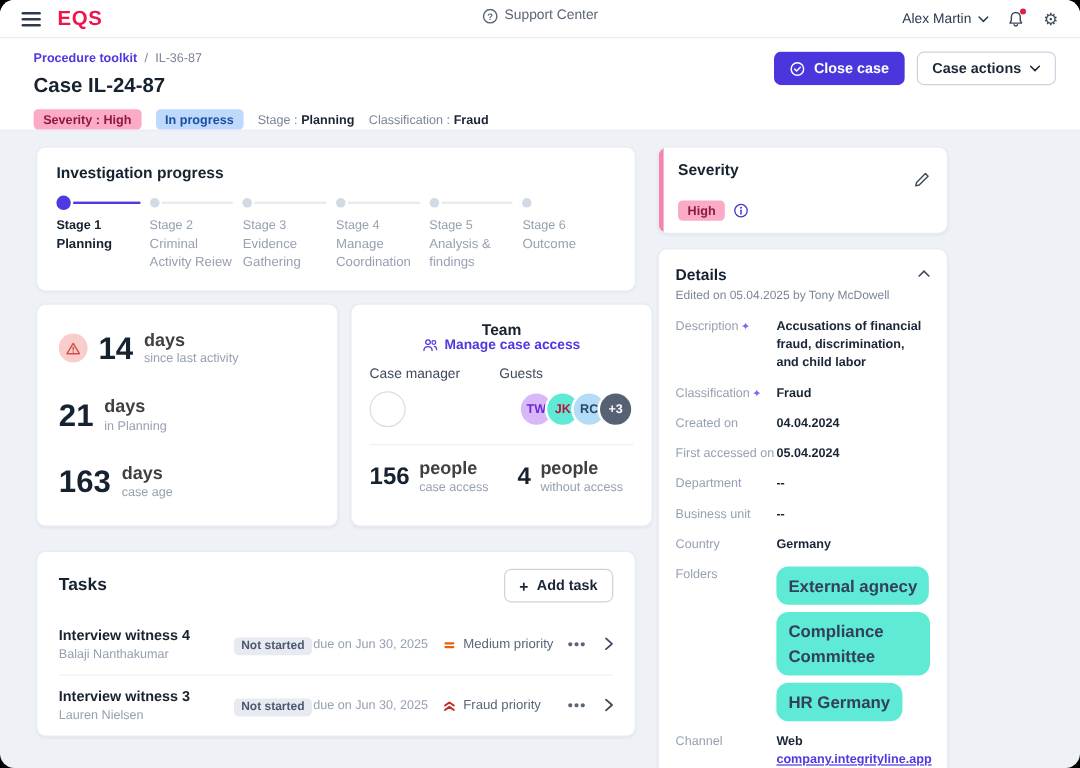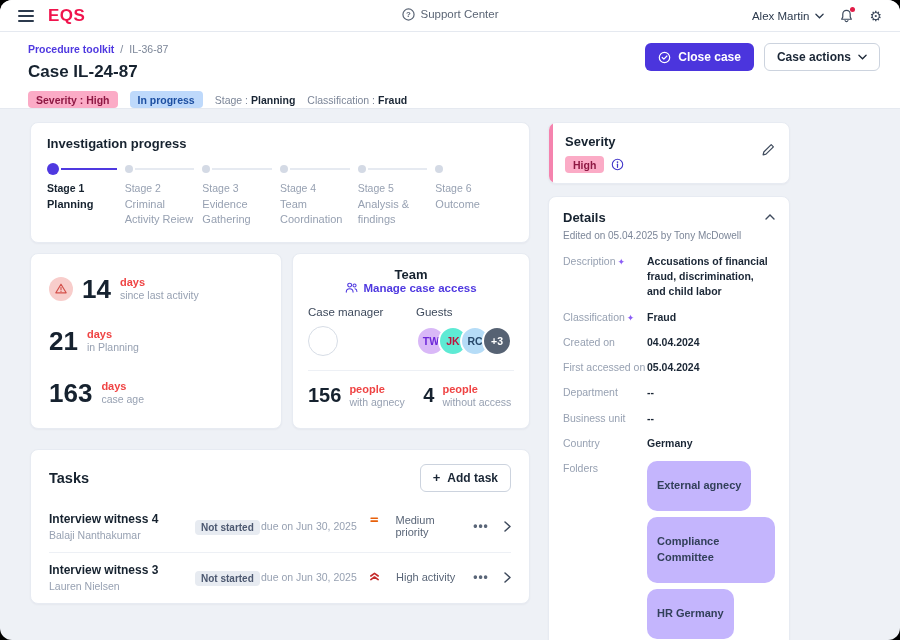--- a/index.html
+++ b/index.html
@@ -61,72 +61,72 @@
   .s-name { font-size:11px; color:#97a1b2; margin-top:3px; line-height:1.35; }
   .stage.active .s-label { color:#16222f; font-weight:700; }
   .stage.active .s-name { color:#16222f; font-weight:600; }
 
   .two-col { display:flex; gap:10px; margin-bottom:20px; }
   
   .stats-card { width:252px; flex:none; padding:22px 18px; display:flex; flex-direction:column; gap:26px; }
   .stat { display:flex; align-items:center; gap:9px; }
   .warn-circ { width:24px; height:24px; border-radius:50%; background:#f8cdcb; display:flex; align-items:center; justify-content:center; flex:none; }
   .stat-num { font-size:26px; font-weight:700; color:#16222f; line-height:1; }
-  .stat-unit { font-size:11px; font-weight:700; color:#ef4444; line-height:1.1; }
+  .stat-unit { font-size:15px; font-weight:700; color:#404040; line-height:1.1; }
   .stat-cap { font-size:10.5px; color:#97a1b2; margin-top:1px; }
 
   
   .team-card { flex:1; padding:13px 15px; }
   .team-top { display:flex; justify-content:space-between; align-items:center;flex-direction:column; }
   .link-purple { color:#4f39e0; font-size:11.5px; font-weight:600; display:inline-flex; align-items:center; gap:5px; cursor:pointer; }
   .team-groups { display:flex; margin-top:12px; }
   .tg-label { font-size:11.5px; color:#3e4a5c; margin-bottom:8px; }
   .tg-cm { width:108px; }
   .cm-avatar { width:30px; height:30px; border-radius:50%; background:#fff; border:1.5px solid #d7dde6; }
   .av-stack { display:flex; }
   .avatar { width:30px; height:30px; border-radius:50%; border:2px solid #fff; display:flex; align-items:center; justify-content:center; font-size:10.5px; font-weight:700; margin-left:-8px; cursor:pointer; }
-  .avatar:first-child { margin-left:0; }
+  .avatar:first-child { margin-left:16px; }
   .team-div { border-top:1px solid #edf0f5; margin:14px 0 12px; }
   .team-stats { display:flex; }
   .tstat { display:flex; gap:8px; align-items:center; }
   .tstat:first-child { width:56%; }
   .tstat-num { font-size:20px; font-weight:700; color:#16222f; }
 
   
   .tasks-card { padding:14px 18px 0; }
   .tasks-top { display:flex; justify-content:space-between; align-items:center; }
   .tasks-title { font-size:14.5px; font-weight:700; color:#16222f; }
   .task-row { display:flex; align-items:center; padding:10px 0 11px; border-top:1px solid #edf0f5; }
   .task-row:first-of-type { border-top:none; }
   .t-main { flex:1; min-width:0; }
   .t-title { font-size:12px; font-weight:700; color:#16222f; }
   .t-assignee { font-size:10.5px; color:#97a1b2; margin-top:3px; }
   .t-status { width:66px; flex:none; }
   .badge { display:inline-block; font-size:10px; padding:2px 6px; border-radius:4px; font-weight:600; white-space:nowrap; }
   .badge-not-started { background:#e7ebf1; color:#4c5870; }
   .t-due { width:108px; flex:none; font-size:10.5px; color:#97a1b2; }
-  .t-prio { width:98px; flex:none; display:flex; align-items:flex-start; gap:16px; font-size:11px; color:#5a6678; }
+  .t-prio { width:98px; flex:none; display:flex; align-items:flex-end; gap:6px; font-size:11px; color:#5a6678; }
   .t-more { width:28px; flex:none; color:#5a6678; font-weight:700; letter-spacing:1px; font-size:12px; cursor:pointer; text-align:center; }
   .t-open { width:16px; flex:none; cursor:pointer; display:flex; justify-content:flex-end; }
 
   
   .sev-card { position:relative; padding:11px 14px 10px 16px; margin-bottom:12px; overflow:hidden; }
   .sev-card::before { content:""; position:absolute; left:0; top:0; bottom:0; width:4px; background:#f583ae; }
-  .sev-row { display:flex; align-items:center; gap:7px; margin-top:7px; }
+  .sev-row { display:flex; align-items:center; gap:7px; margin-top:18px; }
   .sev-edit { position:absolute; right:14px; top:20px; cursor:pointer; }
 
   .det-card { padding:13px 14px 14px; margin-bottom:12px; }
   .det-top { display:flex; justify-content:space-between; align-items:flex-start; }
   .det-sub { font-size:10px; color:#7c8698; margin-top:5px; }
   .det-rows { margin-top:13px; display:flex; flex-direction:column; gap:10px; }
   .det-row { display:flex; align-items:flex-start; }
   .det-label { width:84px; flex:none; font-size:10.5px; color:#97a1b2; line-height:1.4; }
   .det-value { flex:1; font-size:10.5px; color:#1a2635; font-weight:600; line-height:1.45; }
   .spark { color:#8b5cf6; font-size:9px; margin-left:2px; }
-  .folder-pill { display:inline-block; background:#c4b5fd; color:#32405a; font-size:11px; font-weight:600; padding:17px 10px; border-radius:10px; margin-bottom:6px; }
+  .folder-pill { display:inline-block; background:#5eead4; color:#32405a; font-size:14px; font-weight:600; padding:6px 10px; border-radius:10px; margin-bottom:6px; }
   .chan-link { color:#4f39e0; text-decoration:underline; font-weight:600; }
 
   svg { display:block; }
 </style>
 </head>
 <body>
 
 <div class="app">
 
   <div class="topbar">
@@ -224,21 +224,21 @@
               </div>
             <div class="s-label">Stage 3</div>
             <div class="s-name">Evidence Gathering</div>
           </div>
           <div class="stage">
             <div class="dotrow">
                 <span class="dot"></span>
                 <span class="conn"></span>
               </div>
             <div class="s-label">Stage 4</div>
-            <div class="s-name">Team Coordination</div>
+            <div class="s-name">Manage Coordination</div>
           </div>
           <div class="stage">
             <div class="dotrow">
                 <span class="dot"></span>
                 <span class="conn"></span>
               </div>
             <div class="s-label">Stage 5</div>
             <div class="s-name">Analysis &amp; findings</div>
           </div>
           <div class="stage">
@@ -312,21 +312,21 @@
                 <span class="avatar" style="background: rgb(86, 98, 115); color: rgb(255, 255, 255);">+3</span>
               </div>
             </div>
           </div>
           <div class="team-div"></div>
           <div class="team-stats">
             <div class="tstat">
               <span class="tstat-num">156</span>
               <span>
                   <div class="stat-unit">people</div>
-                  <div class="stat-cap">with agnecy</div>
+                  <div class="stat-cap">case access</div>
                 </span>
             </div>
             <div class="tstat">
               <span class="tstat-num">4</span>
               <span>
                   <div class="stat-unit">people</div>
                   <div class="stat-cap">without access</div>
                 </span>
             </div>
           </div>
@@ -370,21 +370,21 @@
                 <div class="t-title">Interview witness 3</div>
                 <div class="t-assignee">Lauren Nielsen</div>
               </div>
             <div class="t-status"><span class="badge badge-not-started">Not started</span></div>
             <div class="t-due">due on Jun 30, 2025</div>
             <div class="t-prio">
               <svg width="11" height="11" viewBox="0 0 12 12">
                   <path d="M2 5.4L6 2.6l4 2.8" fill="none" stroke="#c42a2a" stroke-width="1.8" stroke-linecap="round" stroke-linejoin="round"></path>
                   <path d="M2 9.4L6 6.6l4 2.8" fill="none" stroke="#c42a2a" stroke-width="1.8" stroke-linecap="round" stroke-linejoin="round"></path>
                 </svg>
-              <span>High activity</span>
+              <span>Fraud priority</span>
             </div>
             <div class="t-more">•••</div>
             <div class="t-open">
                 <svg width="7" height="11" viewBox="0 0 7 11">
                   <path d="M1 1l5 4.5L1 10" fill="none" stroke="#3e4a5c" stroke-width="1.5" stroke-linecap="round" stroke-linejoin="round"></path>
                 </svg>
               </div>
           </div>
 
         </div>

